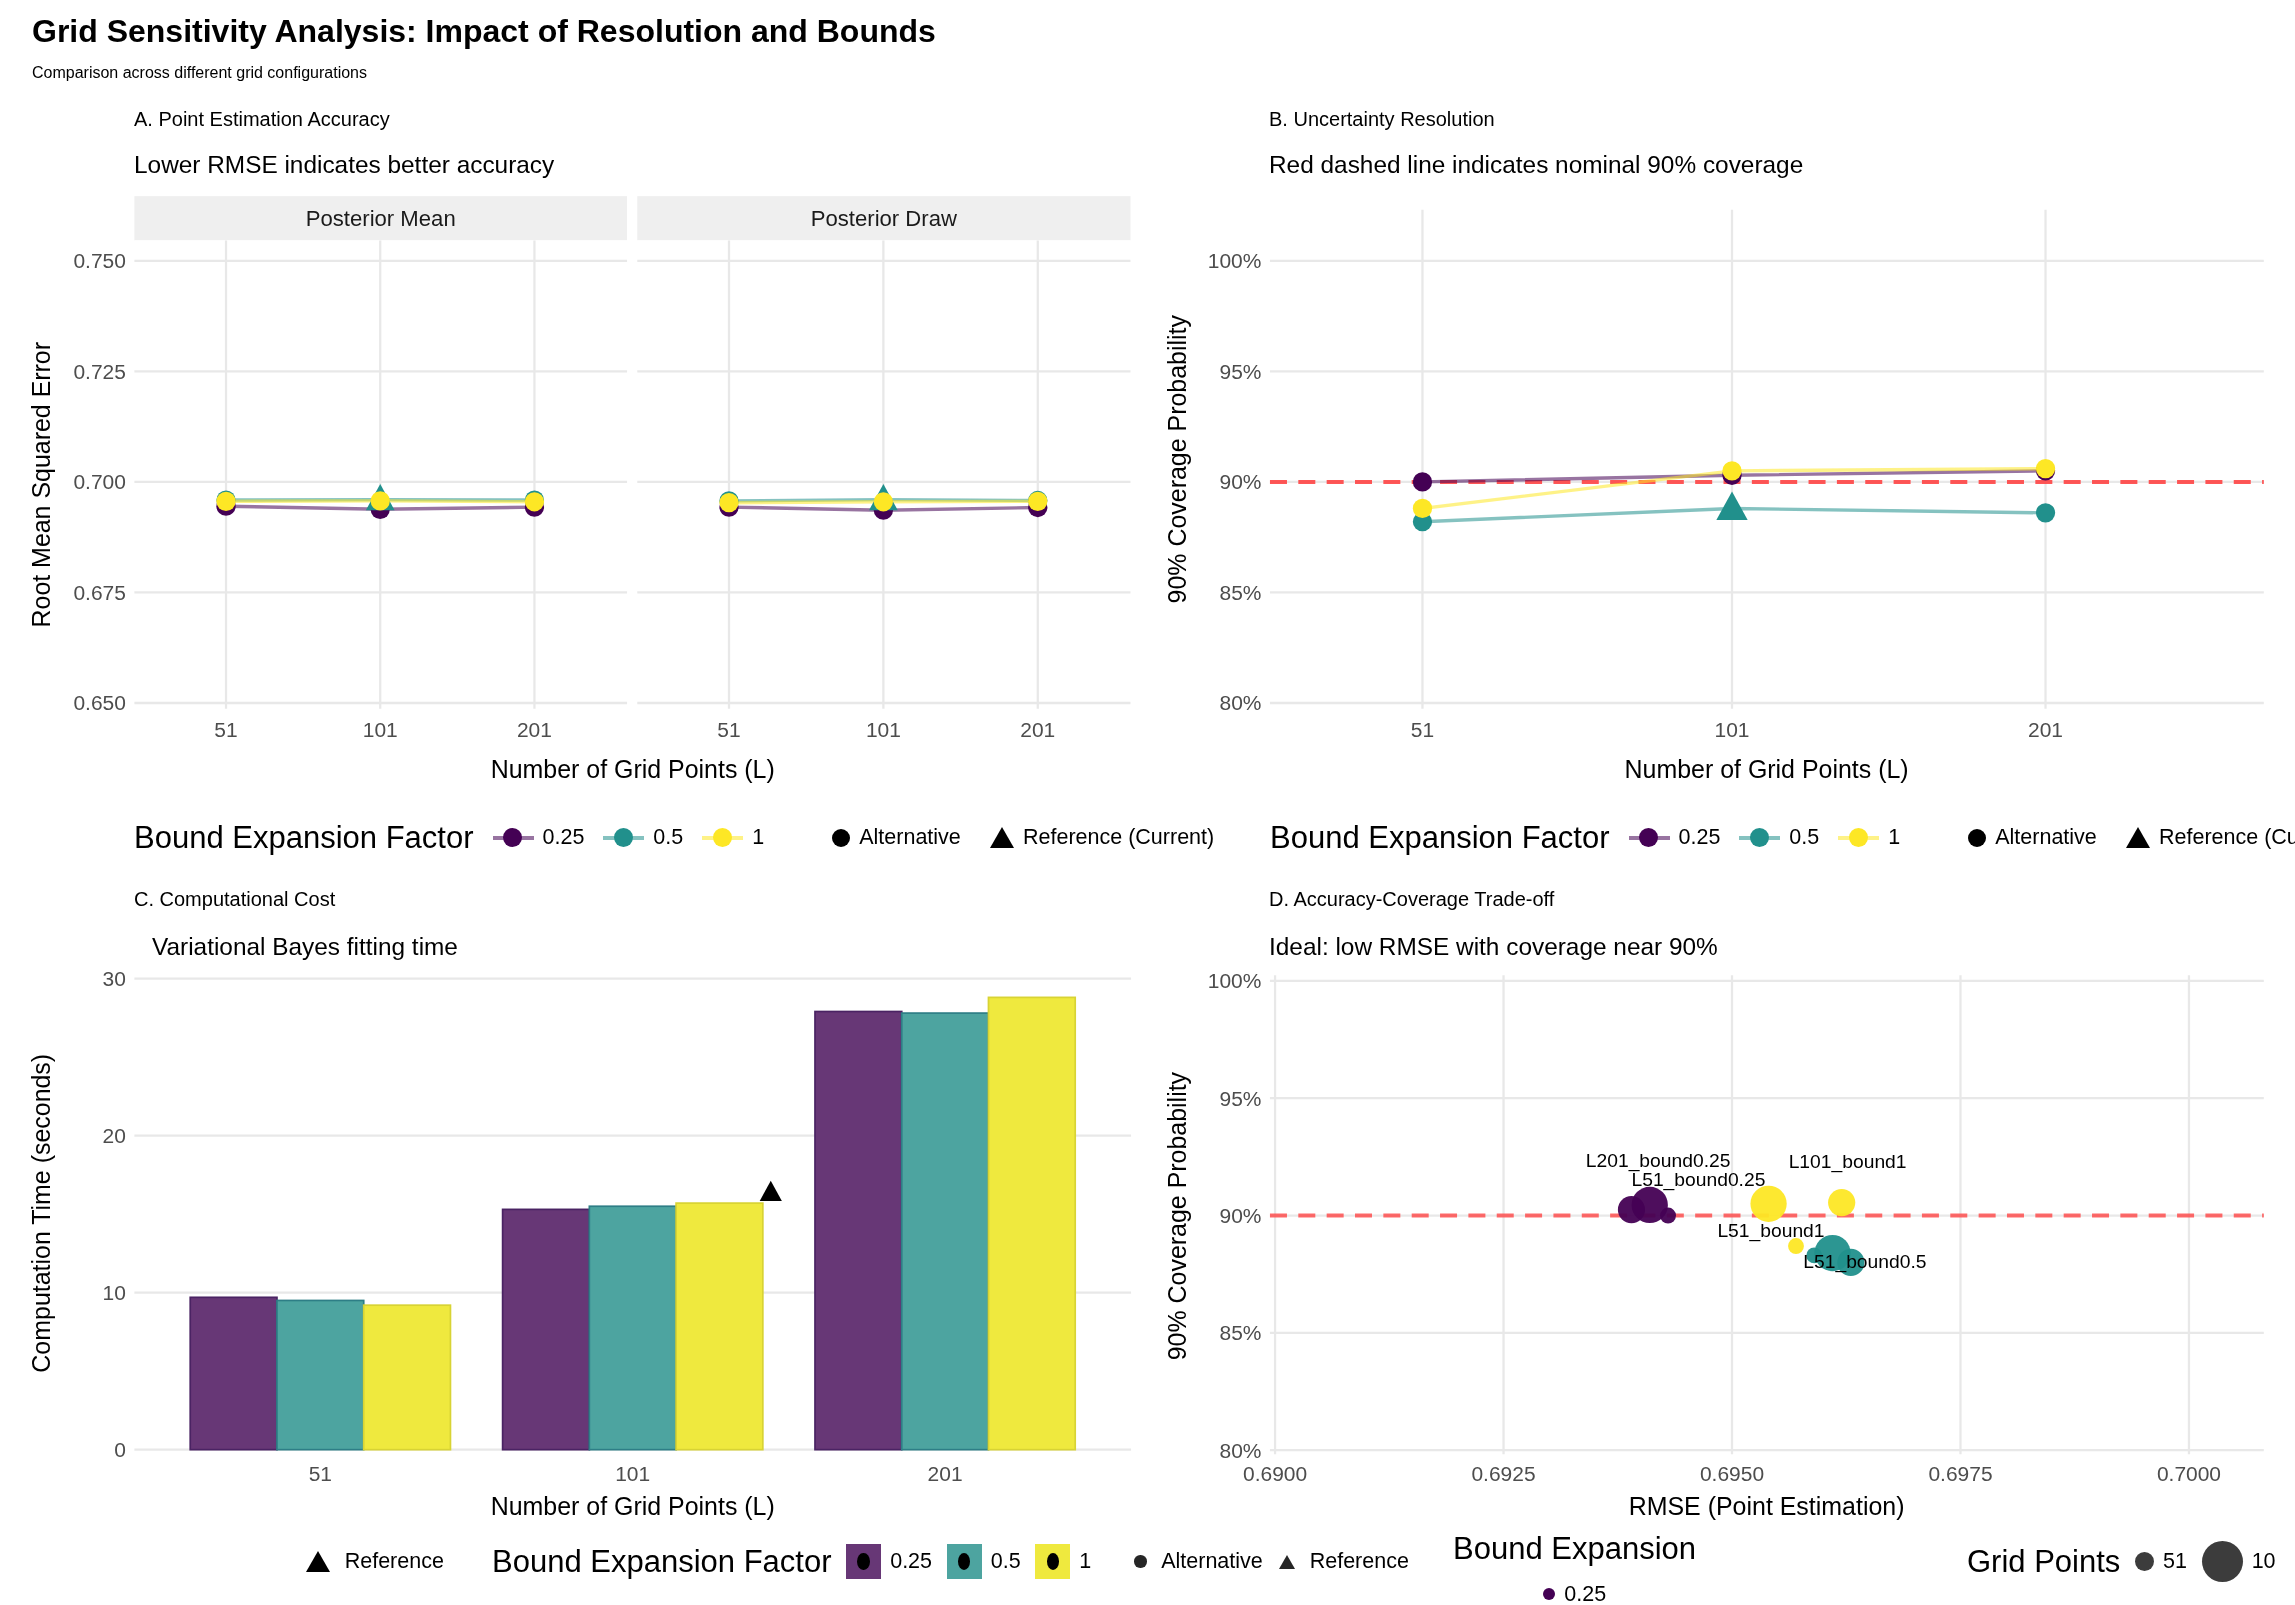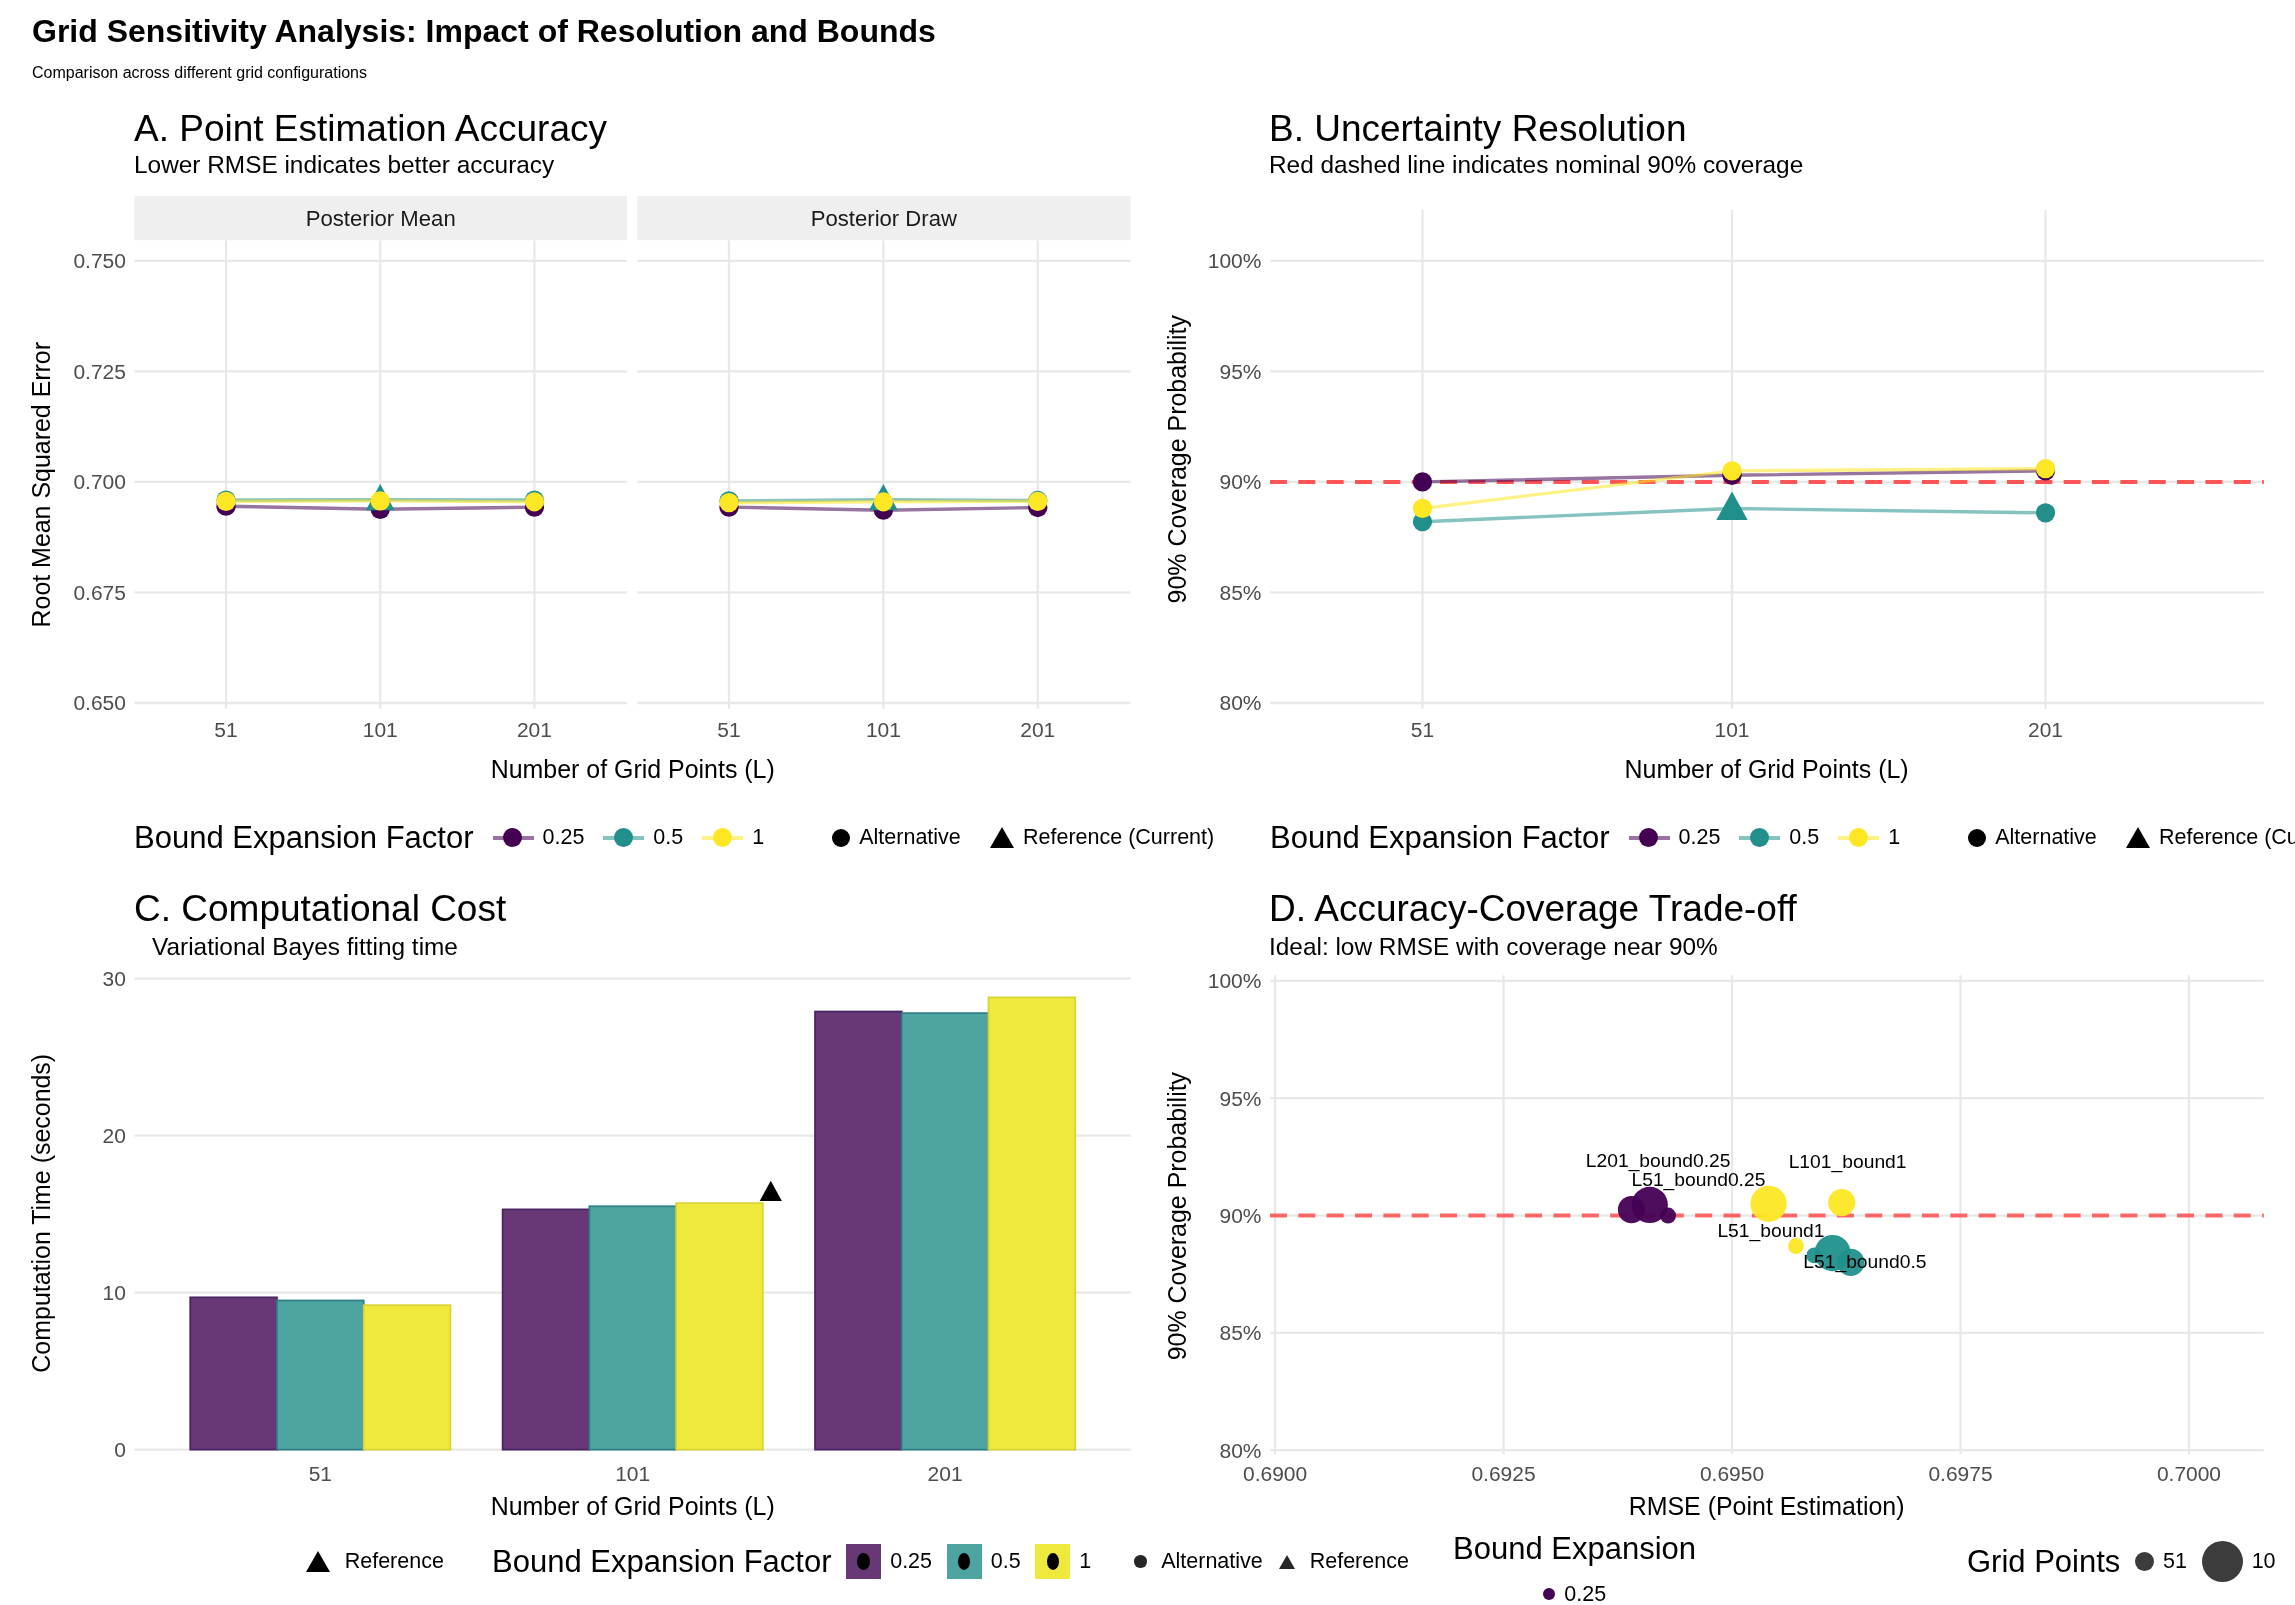--- a/index.html
+++ b/index.html
@@ -2,21 +2,21 @@
 <html style="font-size:9px"><head>
 <meta charset="utf-8">
 <style>
   html,body{margin:0;padding:0;background:#ffffff;}
   body{width:2295px;height:1605px;position:relative;overflow:hidden;
        font-family:"Liberation Sans", sans-serif;color:#000;}
   .abs{position:absolute;}
   h1,h2,h3{margin:0;font-weight:normal;}
   #fig-title{left:32px;top:12.5px;font-size:32px;font-weight:bold;}
   #fig-subtitle{left:32px;top:64px;font-size:16px;}
-  .panel-title{font-size:37px;}
+  .panel-title{font-size:20px;}
   .panel-sub{font-size:24.4px;}
   #a-title{left:134px;top:108px;} #a-sub{left:134px;top:151px;text-align:right;}
   #b-title{left:1269px;top:108px;} #b-sub{left:1269px;top:151px;}
   #c-title{left:134px;top:888px;} #c-sub{left:145px;top:933px;margin-left:7px;}
   #d-title{left:1269px;top:888px;} #d-sub{left:1269px;top:933px;}
   #plot{left:0;top:0;}
   .legend-row{display:flex;align-items:center;gap:19px;height:57px;}
   #legend-a{left:134px;top:809px;width:1015px;}
   #legend-b{left:1270px;top:809px;width:1015px;}
   .lg-title{font-size:31px;white-space:nowrap;}

